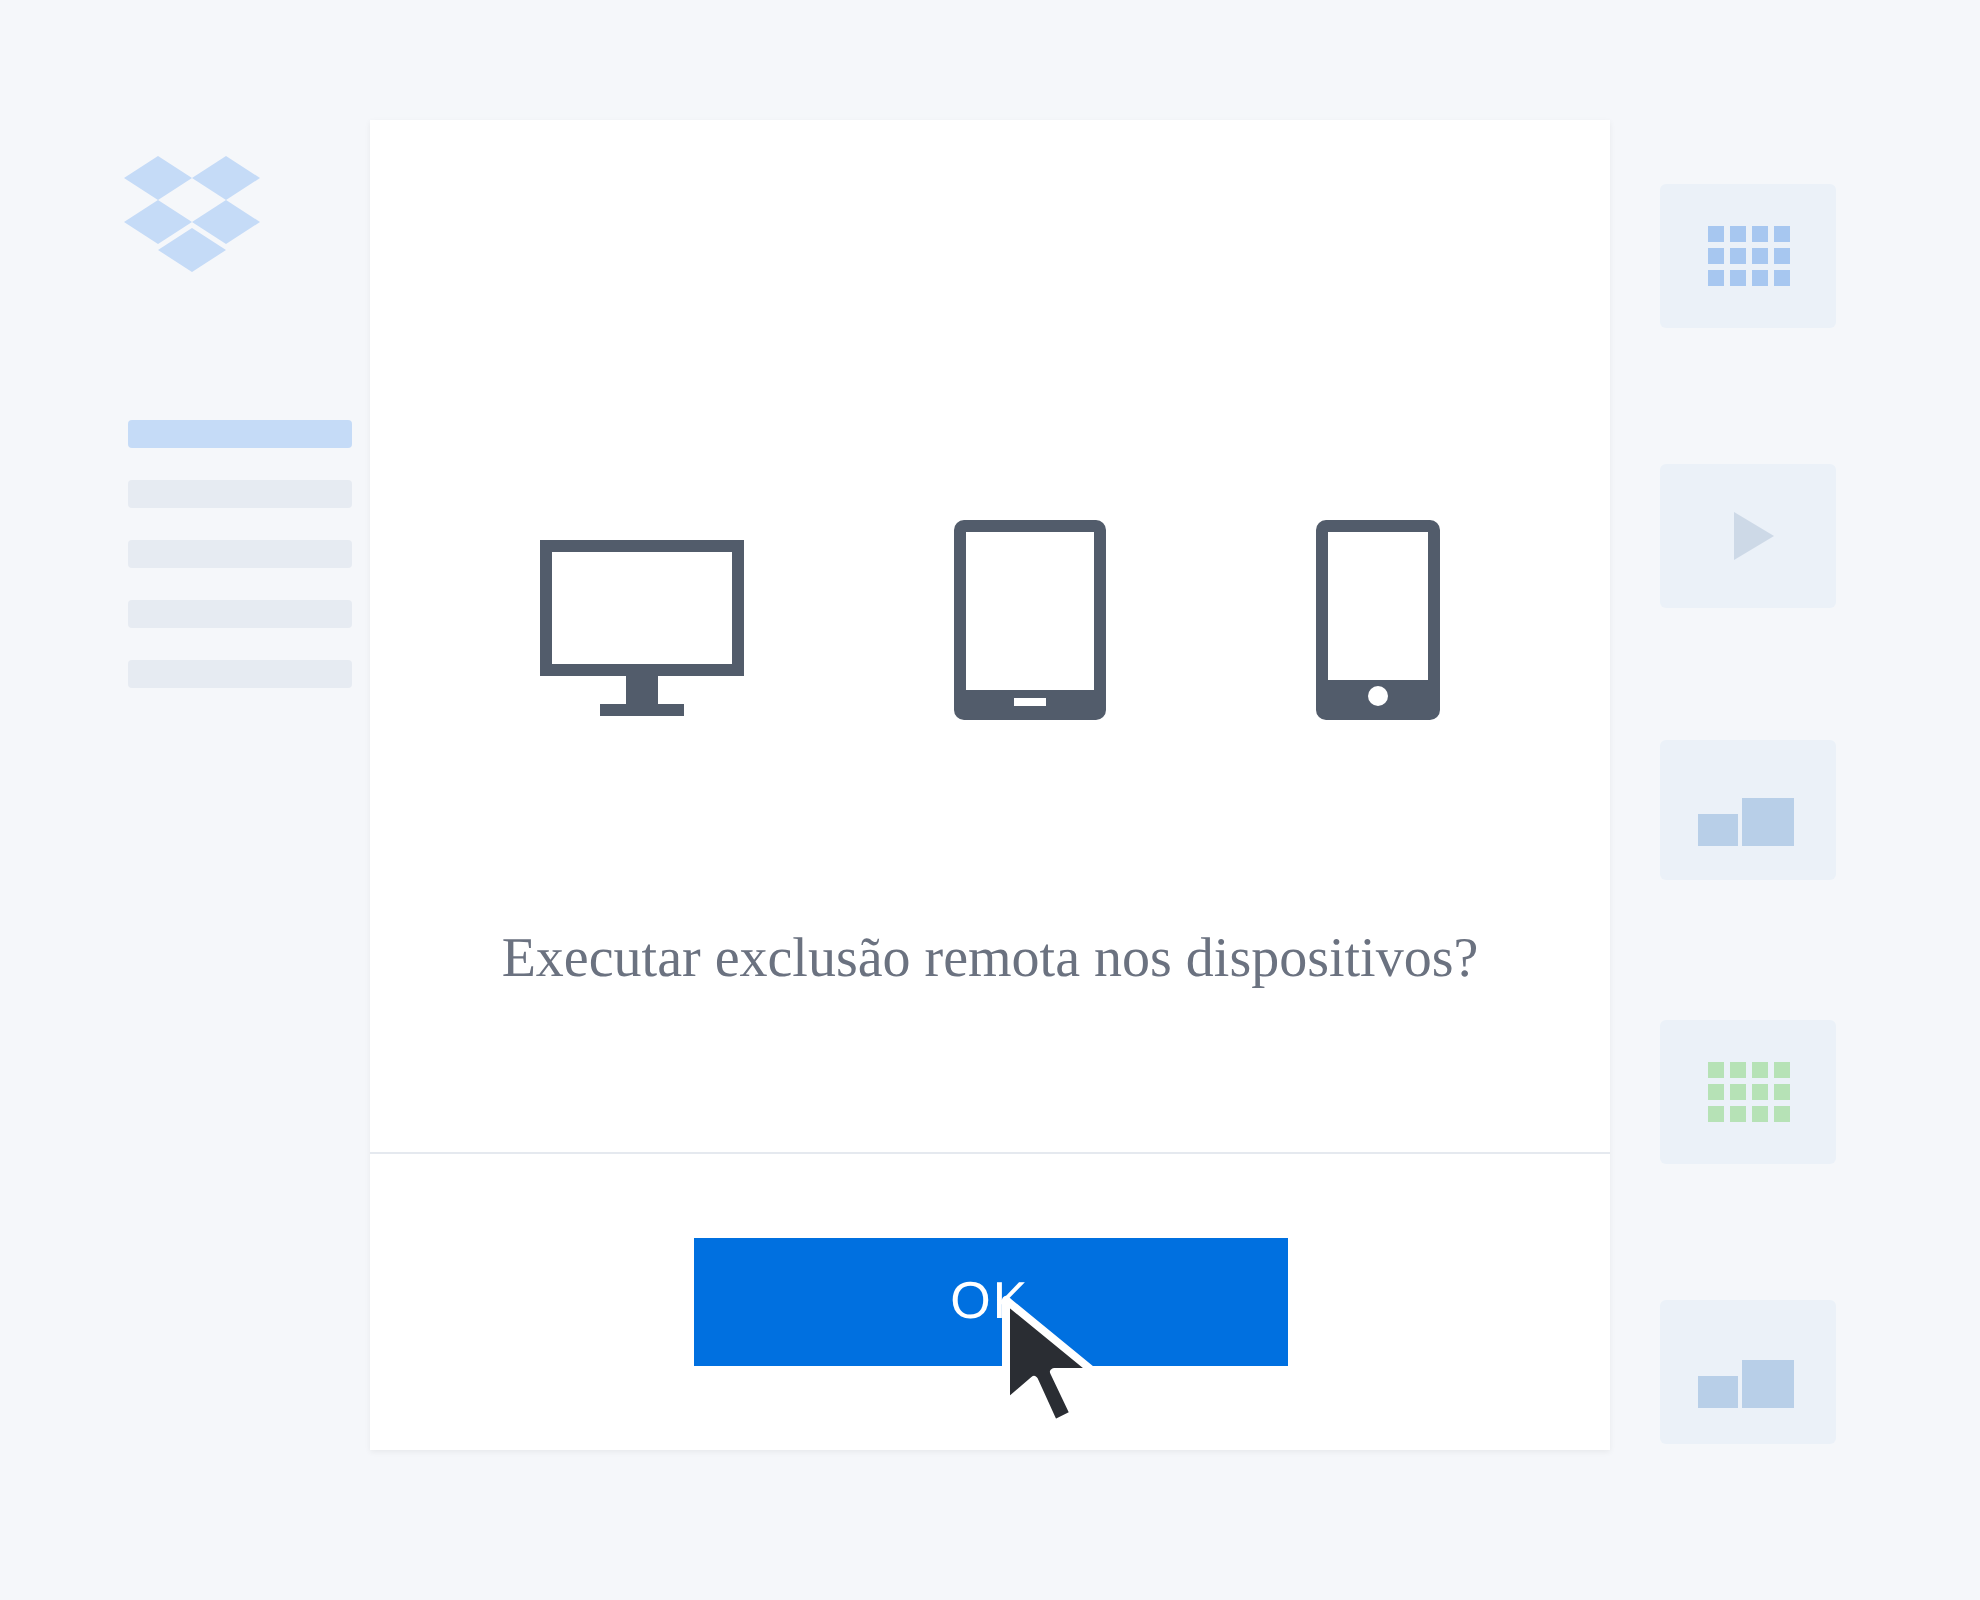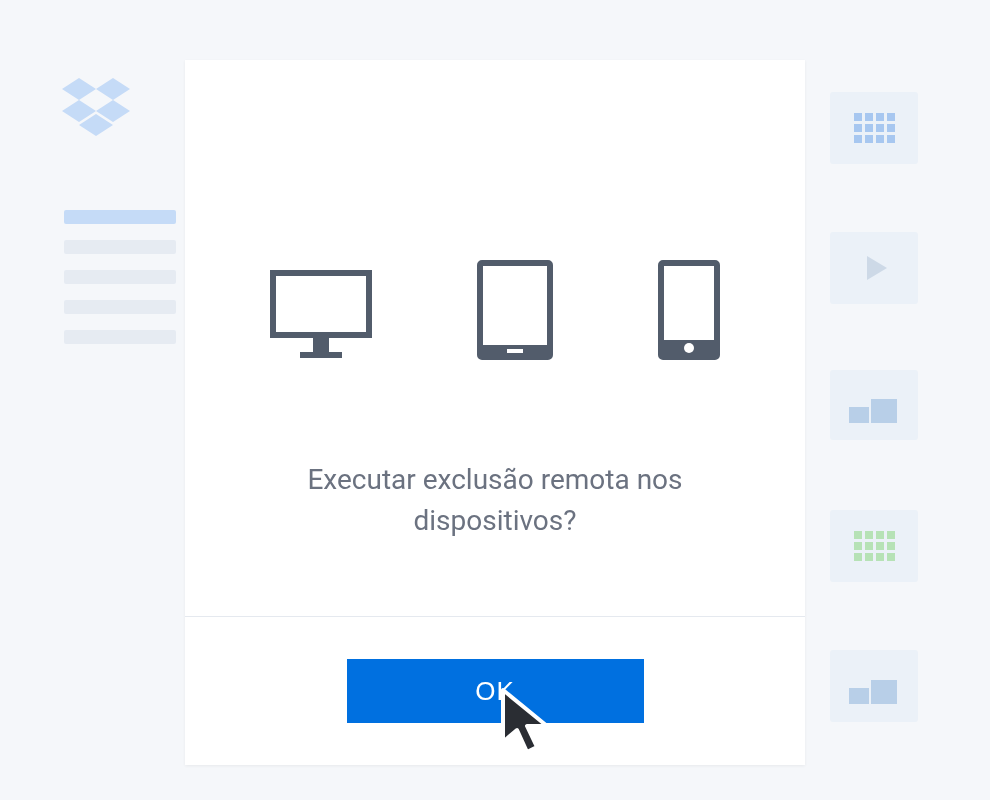--- a/index.html
+++ b/index.html
@@ -87,20 +87,21 @@
       position: absolute;
       top: 60px;
       left: 185px;
       width: 620px;
       background: #ffffff;
       box-shadow: 0 1px 3px rgba(0,0,0,0.06);
     }
     
     .modal-body {
       padding: 200px 40px 75px 40px;
+      font-family: Liberation Serif, serif;
     }
     
     .devices-row {
       display: flex;
       justify-content: center;
       align-items: flex-end;
       gap: 105px;
       margin-bottom: 100px;
     }
     

